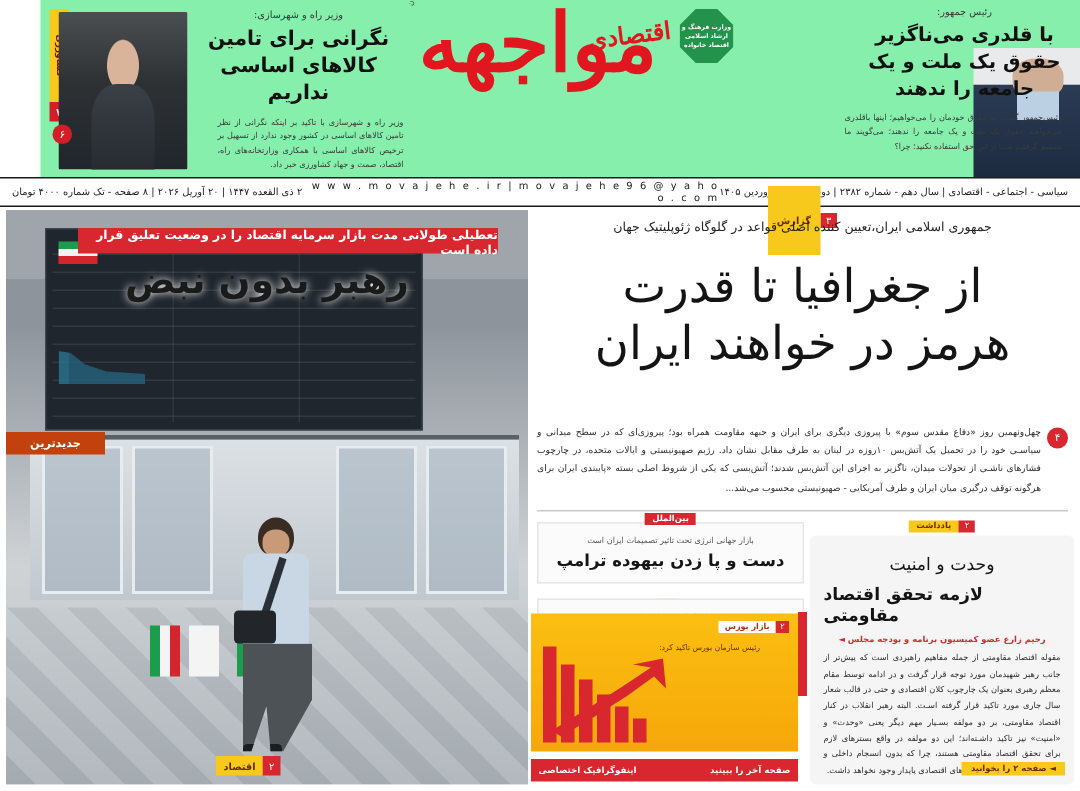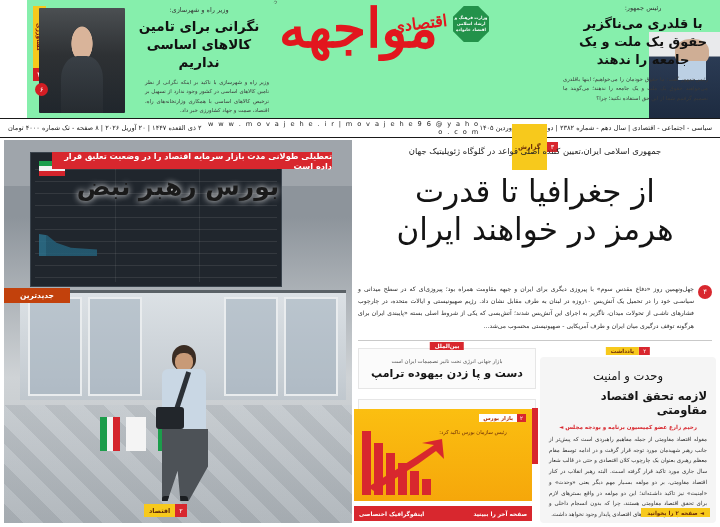--- a/index.html
+++ b/index.html
@@ -212,21 +212,21 @@
   .redfoot span{ color:#fff; font-size:5.8px; font-weight:bold;}
 
   
   .right-col{ position:absolute; top:208px; right:0; width:176px; height:175px; }
   .rc-badge{ position:absolute; top:-1px; left:50%; transform:translateX(-50%); display:flex; z-index:3;}
   .rc-badge .y{ background:#f7c91c;color:#6b2b09;font-size:5.6px;font-weight:bold;padding:1px 5px;}
   .rc-badge .r{ background:#d8272e;color:#fff;font-size:5.6px;padding:1px 4px;}
   .rc-box{ position:absolute; top:9px; left:0; width:176px; height:166px; background:#f5f5f5;
      border-radius:4px; padding:12px 9px 8px; }
   .rc-t1{ font-size:11.5px; font-weight:normal; color:#141414; text-align:center; }
-  .rc-t2{ font-size:11.5px; font-weight:bold; color:#141414; text-align:right; margin-top:6px; }
+  .rc-t2{ font-size:11.5px; font-weight:bold; color:#141414; text-align:left; margin-top:6px; }
   .rc-src{ font-size:5.6px; color:#d8272e; text-align:center; margin-top:7px; font-weight:bold;}
   .rc-body{ font-size:5.5px; line-height:1.95; color:#2e2e2e; text-align:justify; margin-top:4px;}
   .rc-foot{ position:absolute; bottom:6px; right:6px; background:#f7c91c; color:#6b2b09;
      font-size:5.6px; font-weight:bold; padding:1.5px 6px; }
   .rc-leftbar{ position:absolute; top:60px; left:-8px; width:6px; height:56px; background:#d8272e; }
 </style>
 </head>
 <body>
 
 <div class="page">
@@ -317,21 +317,21 @@
           <div class="strap"></div>
             <div class="bag"></div>
           <div class="legs">
               <div class="shoe"></div>
             </div>
         </div>
       </div>
       <div class="redband">
         <span>تعطیلی طولانی مدت بازار سرمایه اقتصاد را در وضعیت تعلیق قرار داده است</span>
       </div>
-      <div class="bigtitle">بورس رهبر نبض</div>
+      <div class="bigtitle">رهبر بدون نبض</div>
       <div class="sidelabel">جدیدترین</div>
       <div class="bottom-badge">
         <div class="r">۲</div>
         <div class="y">اقتصاد</div>
       </div>
     </div>
 
     <div class="col-mid">
 
       <div class="kicker-row">

